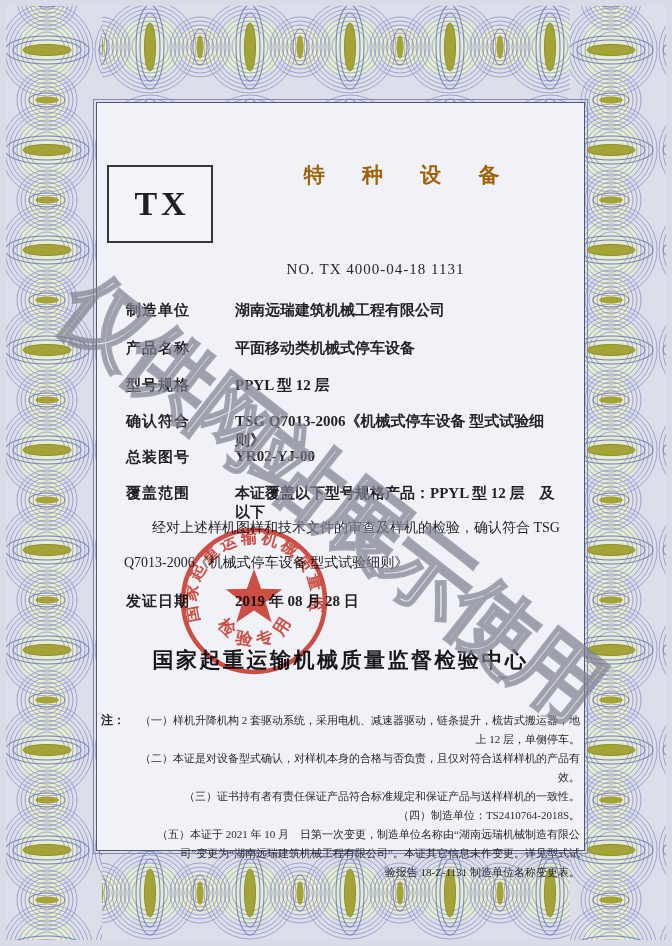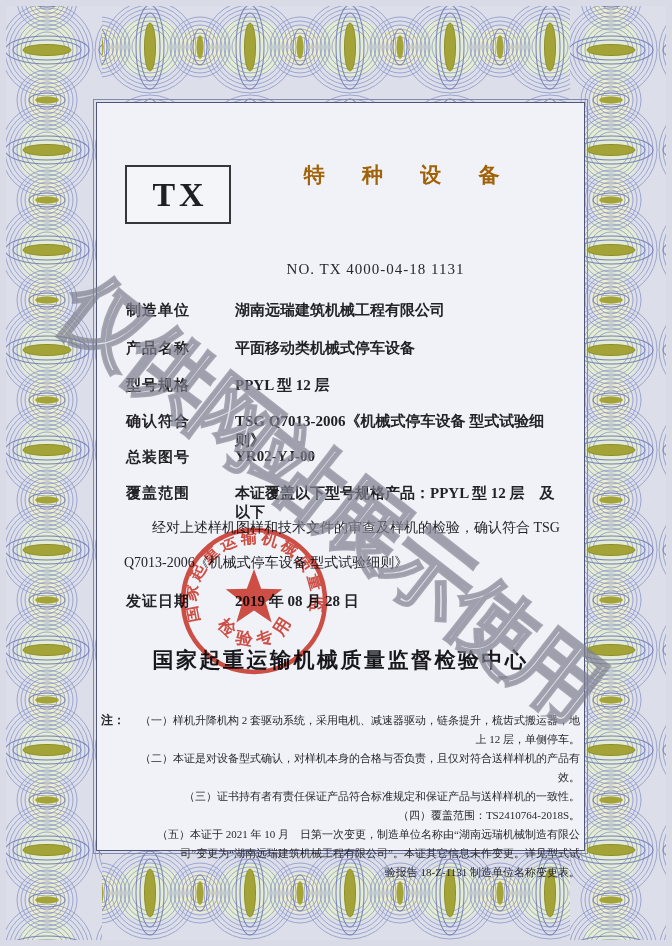--- a/index.html
+++ b/index.html
@@ -14,21 +14,21 @@
   .border-svg { position:absolute; left:0; top:0; z-index:0; }
   .panel {
     position:absolute; left:96px; top:102px; width:489px; height:749px;
     background:#f1f2f7;
     border:1px solid #50567a;
     outline:1px solid #8289ae;
     outline-offset:2px;
     z-index:5;
   }
   .tx-box {
-    position:absolute; left:28px; top:62px; width:106px; height:59px;
+    position:absolute; left:10px; top:62px; width:106px; height:78px;
     border:2px solid #34363c; background:#f4f5f8;
     display:flex; align-items:center; justify-content:center;
     font-size:34px; font-weight:700; letter-spacing:4px; padding-left:4px;
   }
   .hdr-small {
     position:absolute; left:128px; right:6px; top:58px;
     text-align:center; font-size:21px; font-weight:600;
     letter-spacing:16px; padding-left:16px; color:#a16207;
   }
   .hdr-title {
@@ -176,21 +176,21 @@
   </div>
 
   <div class="authority">国家起重运输机械质量监督检验中心</div>
 
   <div class="notes">
     <div class="notes-label">注：</div>
     <div class="notes-items">
       <div class="note-item"><span>（一）</span><span>样机升降机构 2 套驱动系统，采用电机、减速器驱动，链条提升，梳齿式搬运器，地上 12 层，单侧停车。</span></div>
       <div class="note-item"><span>（二）</span><span>本证是对设备型式确认，对样机本身的合格与否负责，且仅对符合送样样机的产品有效。</span></div>
       <div class="note-item"><span>（三）</span><span>证书持有者有责任保证产品符合标准规定和保证产品与送样样机的一致性。</span></div>
-      <div class="note-item"><span>（四）</span><span>覆盖范围：TS2410764-2018S。</span></div>
+      <div class="note-item"><span>（四）</span><span>制造单位：TS2410764-2018S。</span></div>
       <div class="note-item"><span>（五）</span><span>本证于 2021 年 10 月　日第一次变更，制造单位名称由“湖南远瑞机械制造有限公司”变更为“湖南远瑞建筑机械工程有限公司”。本证其它信息未作变更。详见型式试验报告 18-Z-1131 制造单位名称变更表。</span></div>
     </div>
   </div>
 
   <svg class="stamp" viewBox="0 0 156 156">
     <defs>
       <path id="arcTop" d="M 23.7,97.9 A 58,58 0 1 1 132.3,97.9" fill="none"></path>
       <path id="arcBottom" d="M 39,94 A 41,41 0 0 0 117,94" fill="none"></path>
     </defs>
     <circle cx="78" cy="78" r="71" fill="none" stroke="#d43a2d" stroke-width="4.5"></circle>

